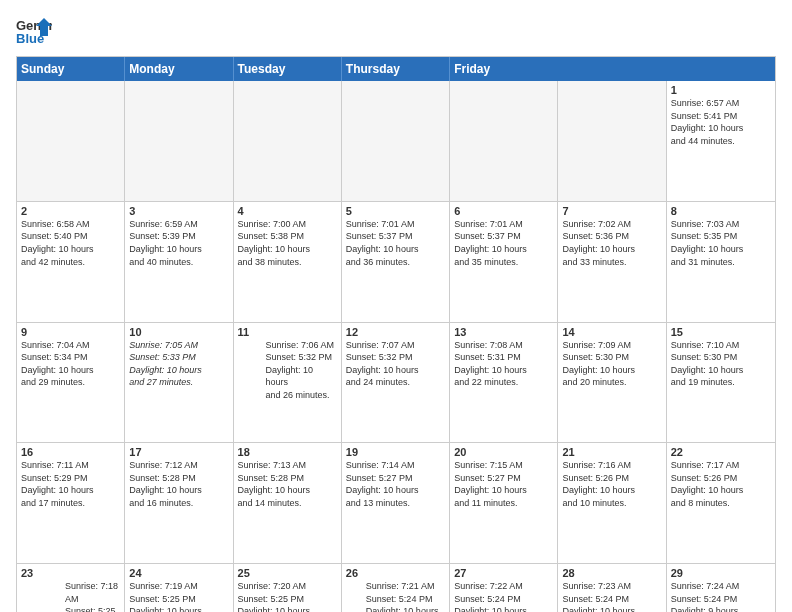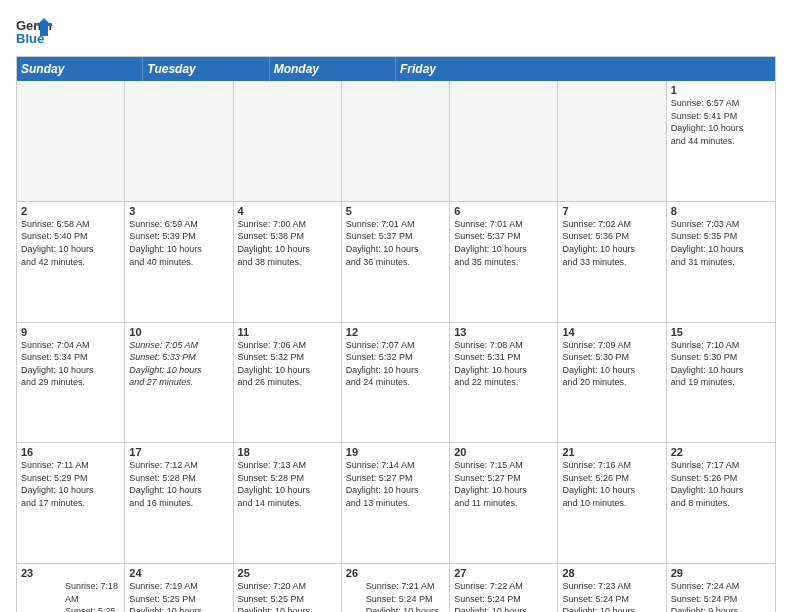--- a/index.html
+++ b/index.html
@@ -45,23 +45,22 @@
       color: #555;
     }
     .calendar {
       flex: 1;
       display: flex;
       flex-direction: column;
       border: 1px solid #ccc;
     }
     .cal-header {
       display: grid;
-      grid-template-columns: repeat(6, 1fr);
+      grid-template-columns: repeat(7, 1fr);
       background: #2a6fba;
-      font-style: italic;
     }
     .cal-header-cell {
       color: #fff;
       font-size: 12px;
       font-weight: bold;
       padding: 5px 4px;
       text-align: left;
       border-right: 1px solid #5590d0;
     }
     .cal-header-cell:last-child { border-right: none; }
@@ -112,22 +111,23 @@
       </svg>
     </div>
     <div class="title-block">
       <div class="month-title"></div>
       <div class="location-title"></div>
     </div>
   </div>
   <div class="calendar">
     <div class="cal-header" id="cal-header">
         <div class="cal-header-cell">Sunday</div>
+        <div class="cal-header-cell">Monday</div>
         <div class="cal-header-cell">Tuesday</div>
-        <div class="cal-header-cell">Monday</div>
+        <div class="cal-header-cell">Thursday</div>
         <div class="cal-header-cell">Friday</div>
       </div>
     <div class="cal-body" id="cal-body">
         <div class="cal-row">
           <div class="cal-cell empty"></div>
           <div class="cal-cell empty"></div>
           <div class="cal-cell empty"></div>
           <div class="cal-cell empty"></div>
           <div class="cal-cell empty"></div>
           <div class="cal-cell empty"></div>
@@ -200,21 +200,21 @@
           </div>
           <div class="cal-cell">
             <span class="day-num">10</span>
             <div class="sun-info" style="white-space: pre-line; font-style: italic;">Sunrise: 7:05 AM
 Sunset: 5:33 PM
 Daylight: 10 hours
 and 27 minutes.</div>
           </div>
           <div class="cal-cell">
             <span class="day-num">11</span>
-            <div class="sun-info" style="white-space: pre-line;">Sunrise: 7:06 AM
+            <div class="sun-info" style="white-space: pre-line; margin-left: 28px;">Sunrise: 7:06 AM
 Sunset: 5:32 PM
 Daylight: 10 hours
 and 26 minutes.</div>
           </div>
           <div class="cal-cell">
             <span class="day-num">12</span>
             <div class="sun-info" style="white-space: pre-line;">Sunrise: 7:07 AM
 Sunset: 5:32 PM
 Daylight: 10 hours
 and 24 minutes.</div>

